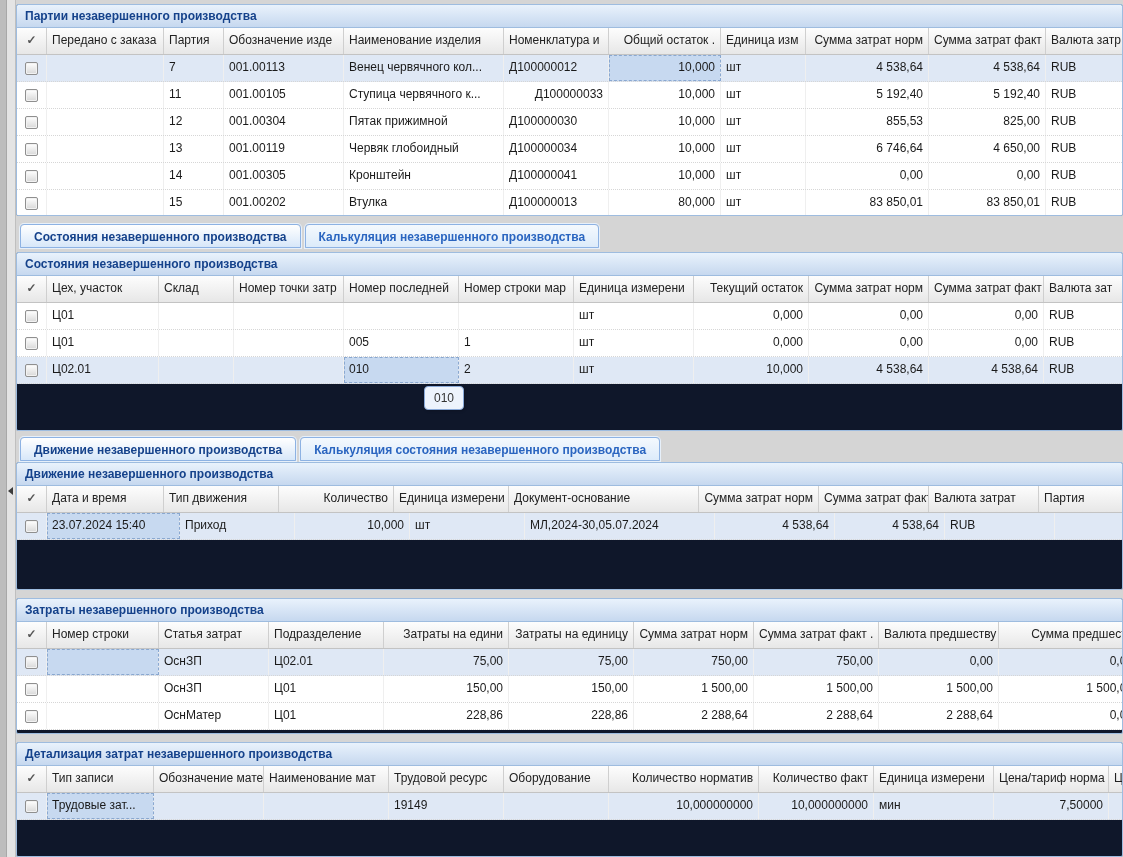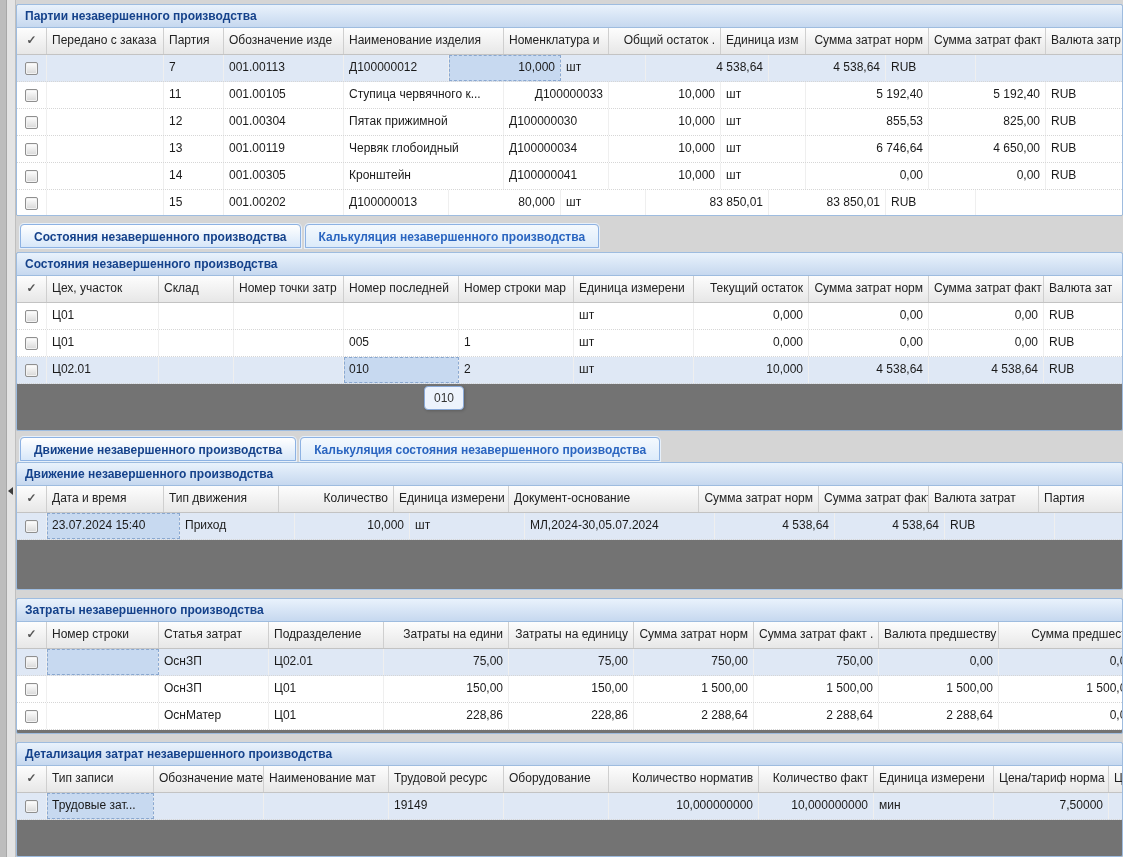--- a/index.html
+++ b/index.html
@@ -6,21 +6,21 @@
   body{
     width:1123px;height:857px;position:relative;overflow:hidden;
     background:#d5d5d5;
     font-family:"Liberation Sans", sans-serif;
     font-size:12px;color:#1a1a1a;
   }
   .strip-a{position:absolute;left:0;top:0;width:6px;height:857px;background:#bdbdbd;border-right:1px solid #a8a8a8;}
   .strip-b{position:absolute;left:7px;top:0;width:8px;height:857px;background:#e4e4e4;border-right:1px solid #bfbfbf;}
   .collapse-handle{position:absolute;left:8px;top:487px;width:0;height:0;
     border-top:4px solid transparent;border-bottom:4px solid transparent;border-right:5px solid #3c3c3c;cursor:pointer;}
-  .panel{position:absolute;left:16px;width:1107px;background:#737373;
+  .panel{position:absolute;left:16px;width:1107px;background:#0f172a;
     border:1px solid #9ebcdf;border-radius:2px;overflow:hidden;box-sizing:border-box;}
   .panel-title{height:22px;line-height:22px;padding-left:8px;font-weight:bold;font-size:12px;color:#15428b;
     background:linear-gradient(#e9f2fc,#c6d8ef);border-bottom:1px solid #9ebcdf;white-space:nowrap;}
   .grid{background:#fff;}
   .hdr-row{display:flex;height:26px;background:linear-gradient(#fdfdfd,#e7e7e7);border-bottom:1px solid #c3c3c3;}
   .hdr-cell{box-sizing:border-box;flex:none;padding:0 5px;line-height:25px;font-size:12px;color:#222;
     border-right:1px solid #cfcfcf;white-space:nowrap;overflow:hidden;cursor:pointer;}
   .hdr-check{text-align:center;color:#555;font-weight:bold;padding:0;}
   .row{display:flex;height:26px;border-bottom:1px dotted #d6d6d6;background:#fff;}
   .row.selected{background:#dfe8f5;}
@@ -64,20 +64,21 @@
         <div class="hdr-cell" style="width: 117px; text-align: right;">Сумма затрат факт</div>
         <div class="hdr-cell" style="width: 90px;">Валюта затр</div>
       </div>
       <div class="row selected">
         <div class="cell check-cell" style="width: 30px;">
           <div class="checkbox"></div>
         </div>
         <div class="cell" style="width: 117px;"></div>
         <div class="cell" style="width: 60px;">7</div>
         <div class="cell" style="width: 120px;">001.00113</div>
+        <div class="cell" style="width: 160px;">Венец червячного кол...</div>
         <div class="cell" style="width: 105px;">Д100000012</div>
         <div class="cell focused" style="text-align: right; width: 112px;">10,000</div>
         <div class="cell" style="width: 85px;">шт</div>
         <div class="cell" style="text-align: right; width: 123px;">4 538,64</div>
         <div class="cell" style="text-align: right; width: 117px;">4 538,64</div>
         <div class="cell" style="width: 90px;">RUB</div>
       </div>
       <div class="row">
         <div class="cell check-cell" style="width: 30px;">
           <div class="checkbox"></div>
@@ -138,20 +139,21 @@
         <div class="cell" style="text-align: right; width: 117px;">0,00</div>
         <div class="cell" style="width: 90px;">RUB</div>
       </div>
       <div class="row">
         <div class="cell check-cell" style="width: 30px;">
           <div class="checkbox"></div>
         </div>
         <div class="cell" style="width: 117px;"></div>
         <div class="cell" style="width: 60px;">15</div>
         <div class="cell" style="width: 120px;">001.00202</div>
+        <div class="cell" style="width: 160px;">Втулка</div>
         <div class="cell" style="width: 105px;">Д100000013</div>
         <div class="cell" style="text-align: right; width: 112px;">80,000</div>
         <div class="cell" style="width: 85px;">шт</div>
         <div class="cell" style="text-align: right; width: 123px;">83 850,01</div>
         <div class="cell" style="text-align: right; width: 117px;">83 850,01</div>
         <div class="cell" style="width: 90px;">RUB</div>
       </div>
     </div>
 </section>
 

